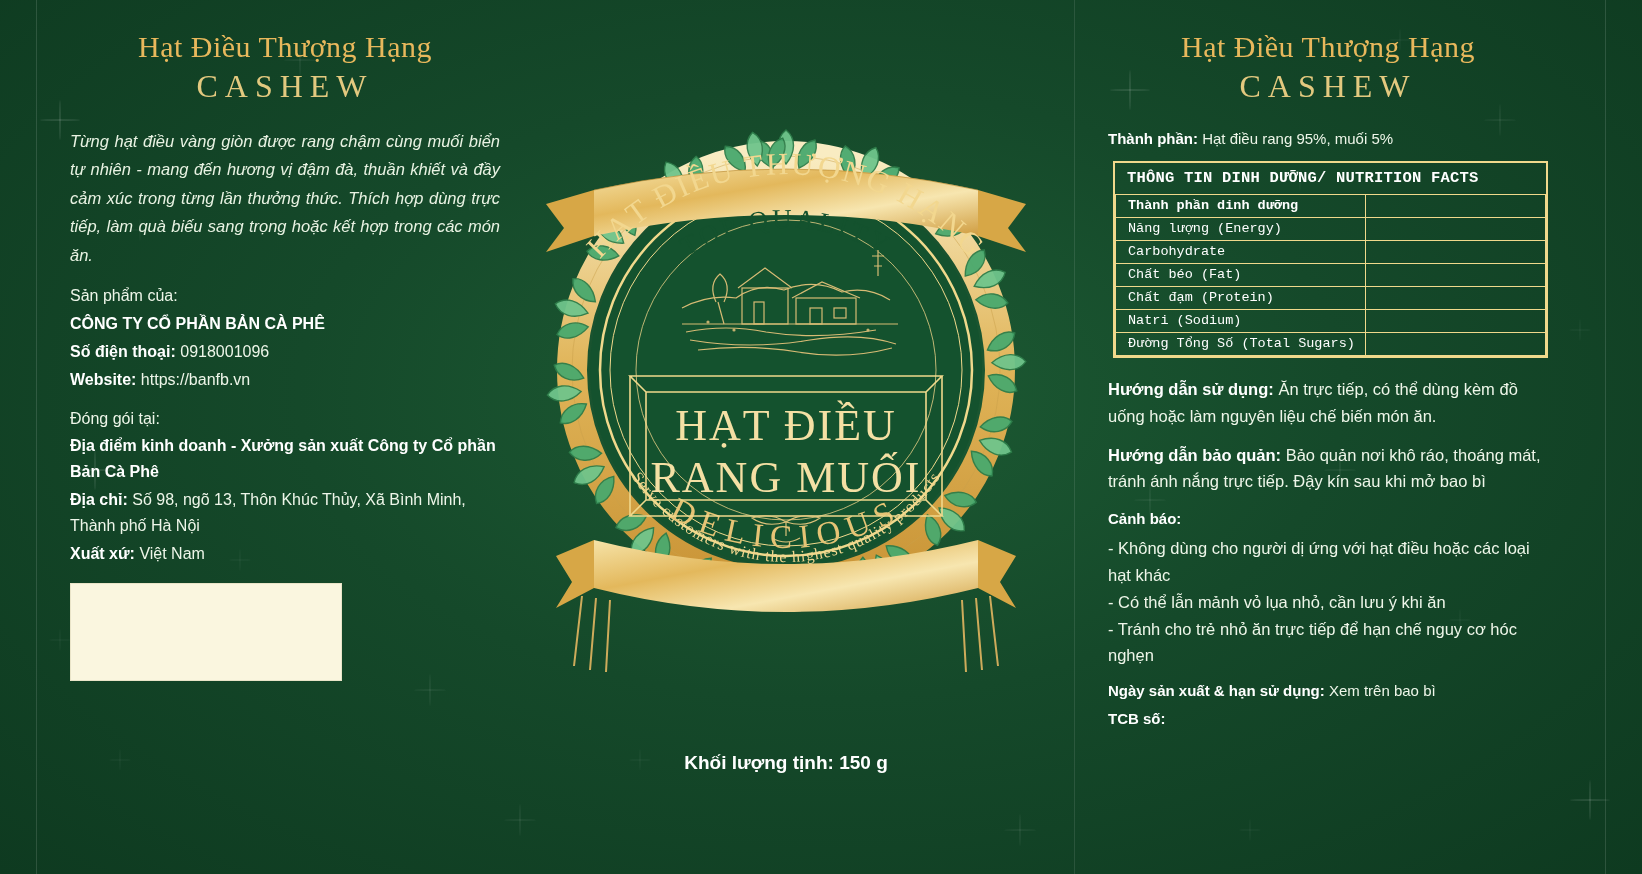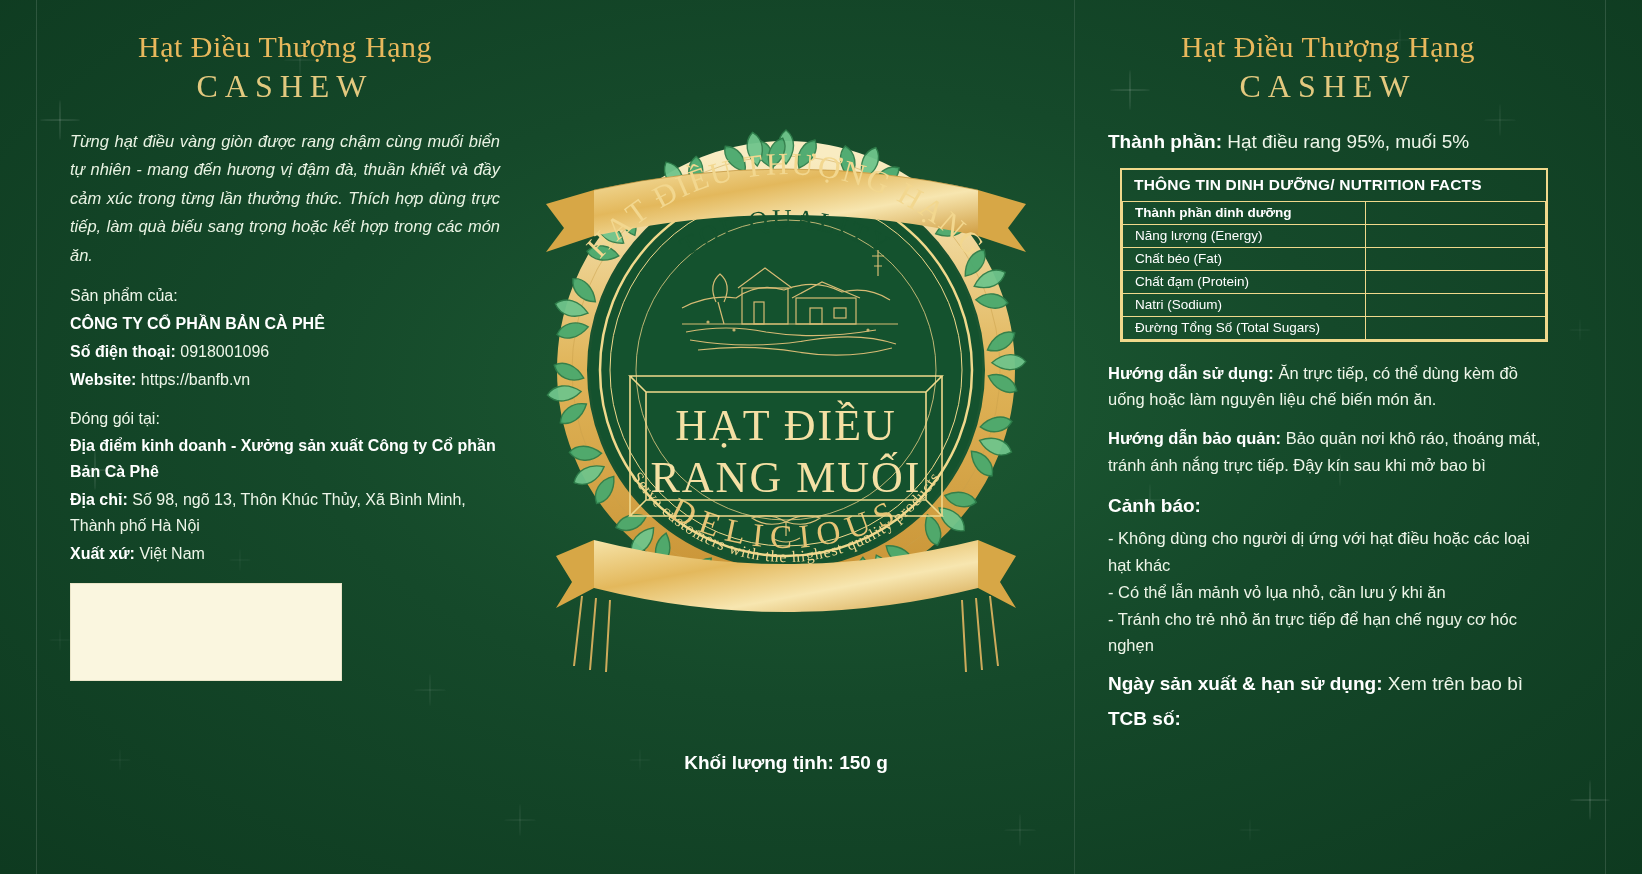--- a/index.html
+++ b/index.html
@@ -83,30 +83,31 @@
   .emblem svg { display: block; }
   .netwt {
     position: absolute; left: 486px; top: 752px; width: 600px;
     text-align: center; color: #ffffff; font-size: 19px; font-weight: 700;
   }
 
   
   .panel-right {
     position: absolute; left: 1108px; top: 30px; width: 440px;
   }
-  .r-line { color: #eef6e9; font-size: 19px; line-height: 1.62; margin: 0 0 4px 0; }
+  .r-line { color: #eef6e9; font-size: 15px; line-height: 1.62; margin: 0 0 4px 0; }
   .r-line b { color: #ffffff; font-weight: 700; }
   .r-para { color: #eef6e9; font-size: 16.5px; line-height: 1.62; margin: 0 0 12px 0; }
   .r-para b { color: #ffffff; font-weight: 700; }
 
   
   .nutri {
-    margin: 10px 0 18px 12px;
+    margin: 10px 0 18px 5px;
     border: 2px solid #f0d98c;
     background: transparent;
+    font-family: Liberation Mono, monospace;
   }
   .nutri-head {
     color: #ffffff; font-weight: 700; font-size: 15.5px;
     padding: 6px 8px 7px 12px;
     border-bottom: 1.5px solid #f0d98c;
     letter-spacing: .2px;
   }
   .nutri table { width: 100%; border-collapse: collapse; }
   .nutri td {
     border: 1px solid #f0d98c;
@@ -318,20 +319,24 @@
         <tbody>
           <tr>
             <td class="lbl-b">Thành phần dinh dưỡng</td>
             <td class="val"></td>
           </tr>
           <tr>
             <td>Năng lượng (Energy)</td>
             <td class="val"></td>
           </tr>
           <tr>
+            <td>Carbohydrate</td>
+            <td class="val"></td>
+          </tr>
+          <tr>
             <td>Chất béo (Fat)</td>
             <td class="val"></td>
           </tr>
           <tr>
             <td>Chất đạm (Protein)</td>
             <td class="val"></td>
           </tr>
           <tr>
             <td>Natri (Sodium)</td>
             <td class="val"></td>

